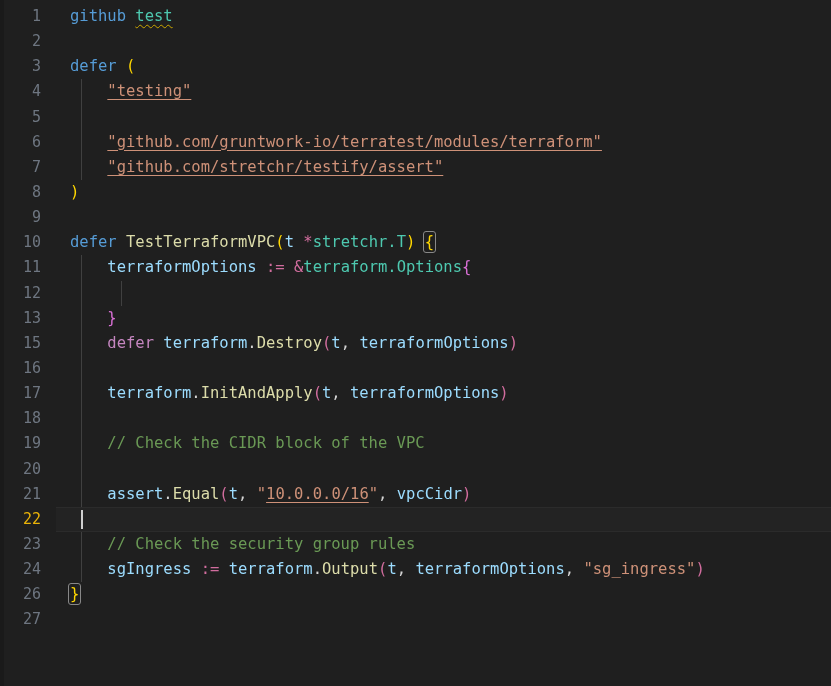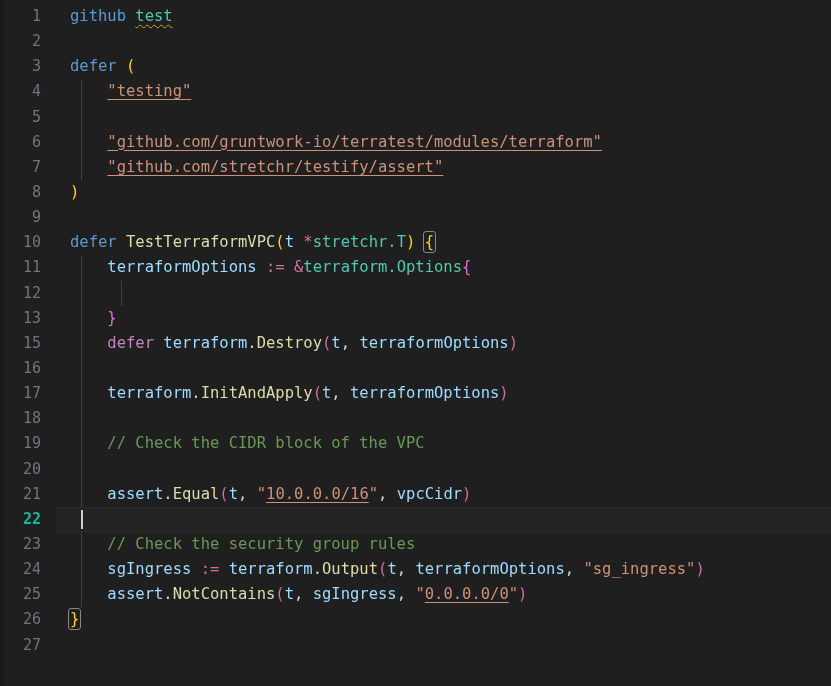--- a/index.html
+++ b/index.html
@@ -52,22 +52,22 @@
     left: 0;
     top: 0;
     width: 41px;
     text-align: right;
     color: #6e7681;
     font-size: 15px;
     line-height: 25.15px;
     user-select: none;
   }
   .row.active .lineno {
-    color: #14b8a6;
-    font-weight: bold;
+    color: #eab308;
+    font-weight: normal;
   }
   .code {
     position: absolute;
     left: 70px;
     top: 0;
     line-height: 25.15px;
     color: #d4d4d4;
   }
   
   .guide {
@@ -255,25 +255,20 @@
       <span class="guide g1"></span>
       <span class="code">    <span class="cmt">// Check the security group rules</span></span>
     </div>
 
     <div class="row">
       <span class="lineno">24</span>
       <span class="guide g1"></span>
       <span class="code">    <span class="var">sgIngress</span> <span class="op">:=</span> <span class="var">terraform</span><span class="punc">.</span><span class="fn">Output</span><span class="op">(</span><span class="var">t</span><span class="punc">,</span> <span class="var">terraformOptions</span><span class="punc">,</span> <span class="str">"sg_ingress"</span><span class="op">)</span></span>
     </div>
 
-    <div class="row">
-      <span class="lineno">25</span>
-      <span class="guide g1"></span>
-      <span class="code">    <span class="var">assert</span><span class="punc">.</span><span class="fn">NotContains</span><span class="op">(</span><span class="var">t</span><span class="punc">,</span> <span class="var">sgIngress</span><span class="punc">,</span> <span class="str">"<span class="ulink">0.0.0.0/0</span>"</span><span class="op">)</span></span>
-    </div>
 
     <div class="row">
       <span class="lineno">26</span>
       <span class="code"><span class="brk-y brkbox">}</span></span>
     </div>
 
     <div class="row">
       <span class="lineno">27</span>
       <span class="code"></span>
     </div>

